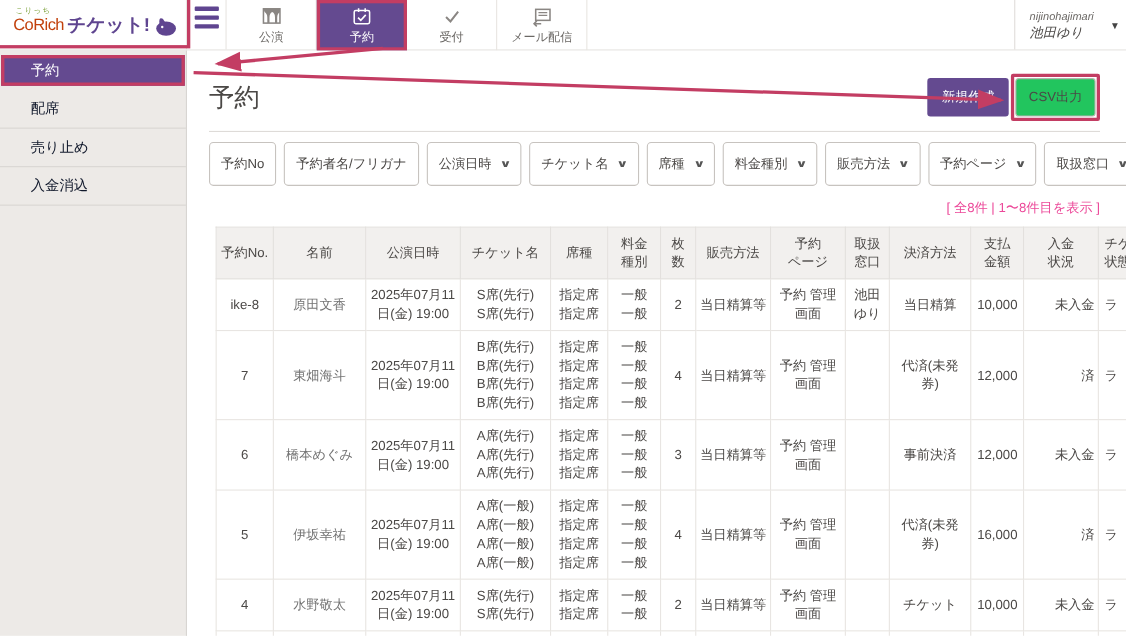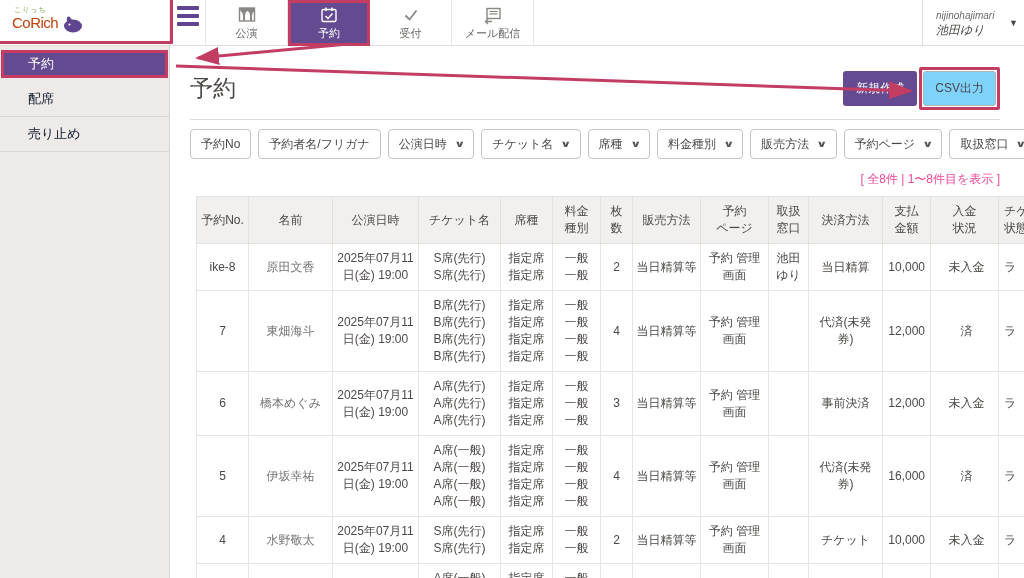--- a/index.html
+++ b/index.html
@@ -36,49 +36,50 @@
   .side-item.active{height:28px;line-height:22px;margin:4px 1px 4px 1px;border:3px solid #c33d63;
              background:#644a90;color:#fff;padding-left:24px;}
   
   .main{position:absolute;top:46px;left:170px;width:854px;height:532px;background:#fff;overflow:hidden;}
   .title-row{display:flex;align-items:center;margin:20px 24px 0 20px;height:44px;}
   .page-title{font-size:23px;color:#4b4846;}
   .btns{margin-left:auto;display:flex;align-items:center;gap:2px;}
   .btn-create{background:#644a90;color:#fff;border:none;border-radius:3px;font-size:12px;
               padding:9px 13px;cursor:pointer;font-family:inherit;}
   .csv-wrap{border:3px solid #c33d63;padding:1px;border-radius:2px;}
-  .btn-csv{background:#7dd3fc;border:1px solid #b6b2ae;border-radius:3px;color:#4b4846;font-size:12px;
+  .btn-csv{background:#22c55e;border:1px solid #b6b2ae;border-radius:3px;color:#4b4846;font-size:12px;
            padding:8px 11px;cursor:pointer;font-family:inherit;}
   .divider{border-bottom:1px solid #dedbd8;margin:9px 24px 0 20px;}
-  .filters{display:flex;gap:7px;margin:9px 0 0 20px;height:30px;}
+  .filters{display:flex;gap:7px;margin:9px 0 0 20px;height:40px;}
   .pill{display:flex;align-items:center;gap:9px;padding:0 10px;border:1px solid #c7c3bf;border-radius:4px;
         font-size:12px;color:#4b4846;background:#fff;white-space:nowrap;cursor:pointer;box-sizing:border-box;}
   .chev{font-size:9px;color:#555;font-weight:bold;transform:scaleX(1.5);}
   .count{text-align:right;margin:12px 24px 0 0;font-size:12px;color:#ec4899;height:15px;}
   
   .tblwrap{margin:10px 0 0 26px;}
   table{border-collapse:collapse;table-layout:fixed;width:860px;font-size:12px;line-height:17px;}
   th{background:#f2f0ee;font-weight:normal;height:46px;border:1px solid #e3e0dd;
      white-space:pre-line;padding:0 2px;color:#4b4846;}
   td{border:1px solid #e8e5e2;border-top:1px solid #dfdcd9;padding:6px 3px;text-align:center;
      vertical-align:middle;background:#fff;}
   td.name span{color:#737373;cursor:pointer;}
   td.amount{text-align:right;padding-right:5px;}
-  td.status{text-align:center;padding-left:7px;}
+  td.status{text-align:right;padding-left:7px;}
   td.edgec,th.edgec{text-align:left;padding-left:5px;}
   
   .arrows{position:absolute;top:0;left:0;pointer-events:none;}
 </style>
 </head>
 <body>
 
 <div class="topbar">
   <div class="logo">
     <span class="logo-ruby">こりっち</span>
     <span class="logo-name">CoRich</span>
+    <span class="logo-suffix">チケット!</span>
     <svg width="24" height="22" viewBox="0 0 24 22" style="margin-left:3px">
       <ellipse cx="12" cy="14" rx="9" ry="6.5" fill="#5f4590"></ellipse>
       <path d="M6,10 Q5,3 9,5 L11,8 Z" fill="#5f4590"></path>
       <circle cx="8.5" cy="12.5" r="1.1" fill="#fff"></circle>
     </svg>
     <div class="logo-annotation"></div>
   </div>
   <div class="burger">
     <span></span>
       <span></span>
@@ -123,20 +124,21 @@
       <div class="user-name">池田ゆり</div>
     </div>
     <span class="user-caret">▼</span>
   </div>
 </div>
 
 <div class="sidebar" id="sidebar">
     <div class="side-item active"><span>予約</span></div>
     <div class="side-item"><span>配席</span></div>
     <div class="side-item"><span>売り止め</span></div>
+    <div class="side-item"><span>入金消込</span></div>
   </div>
 
 <div class="main">
   <div class="title-row">
     <div class="page-title">予約</div>
     <div class="btns">
       <button class="btn-create">新規作成</button>
       <div class="csv-wrap">
         <button class="btn-csv">CSV出力</button>
       </div>

